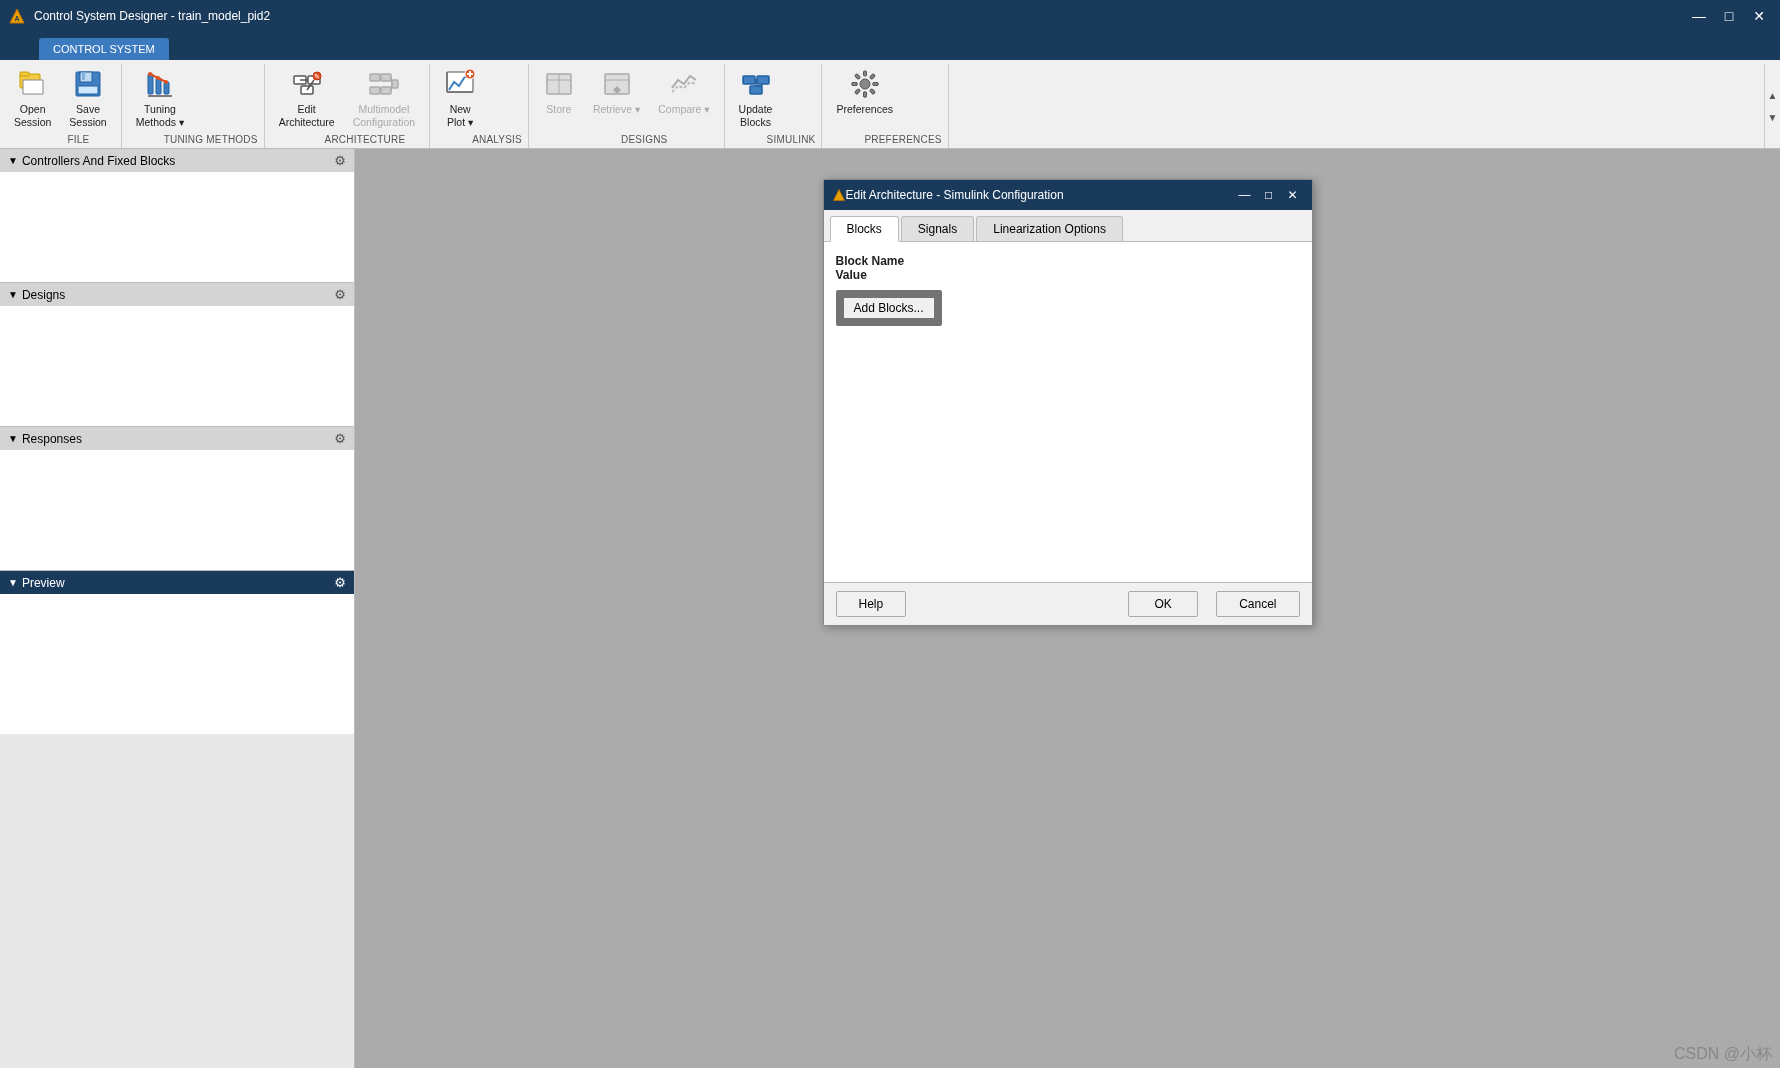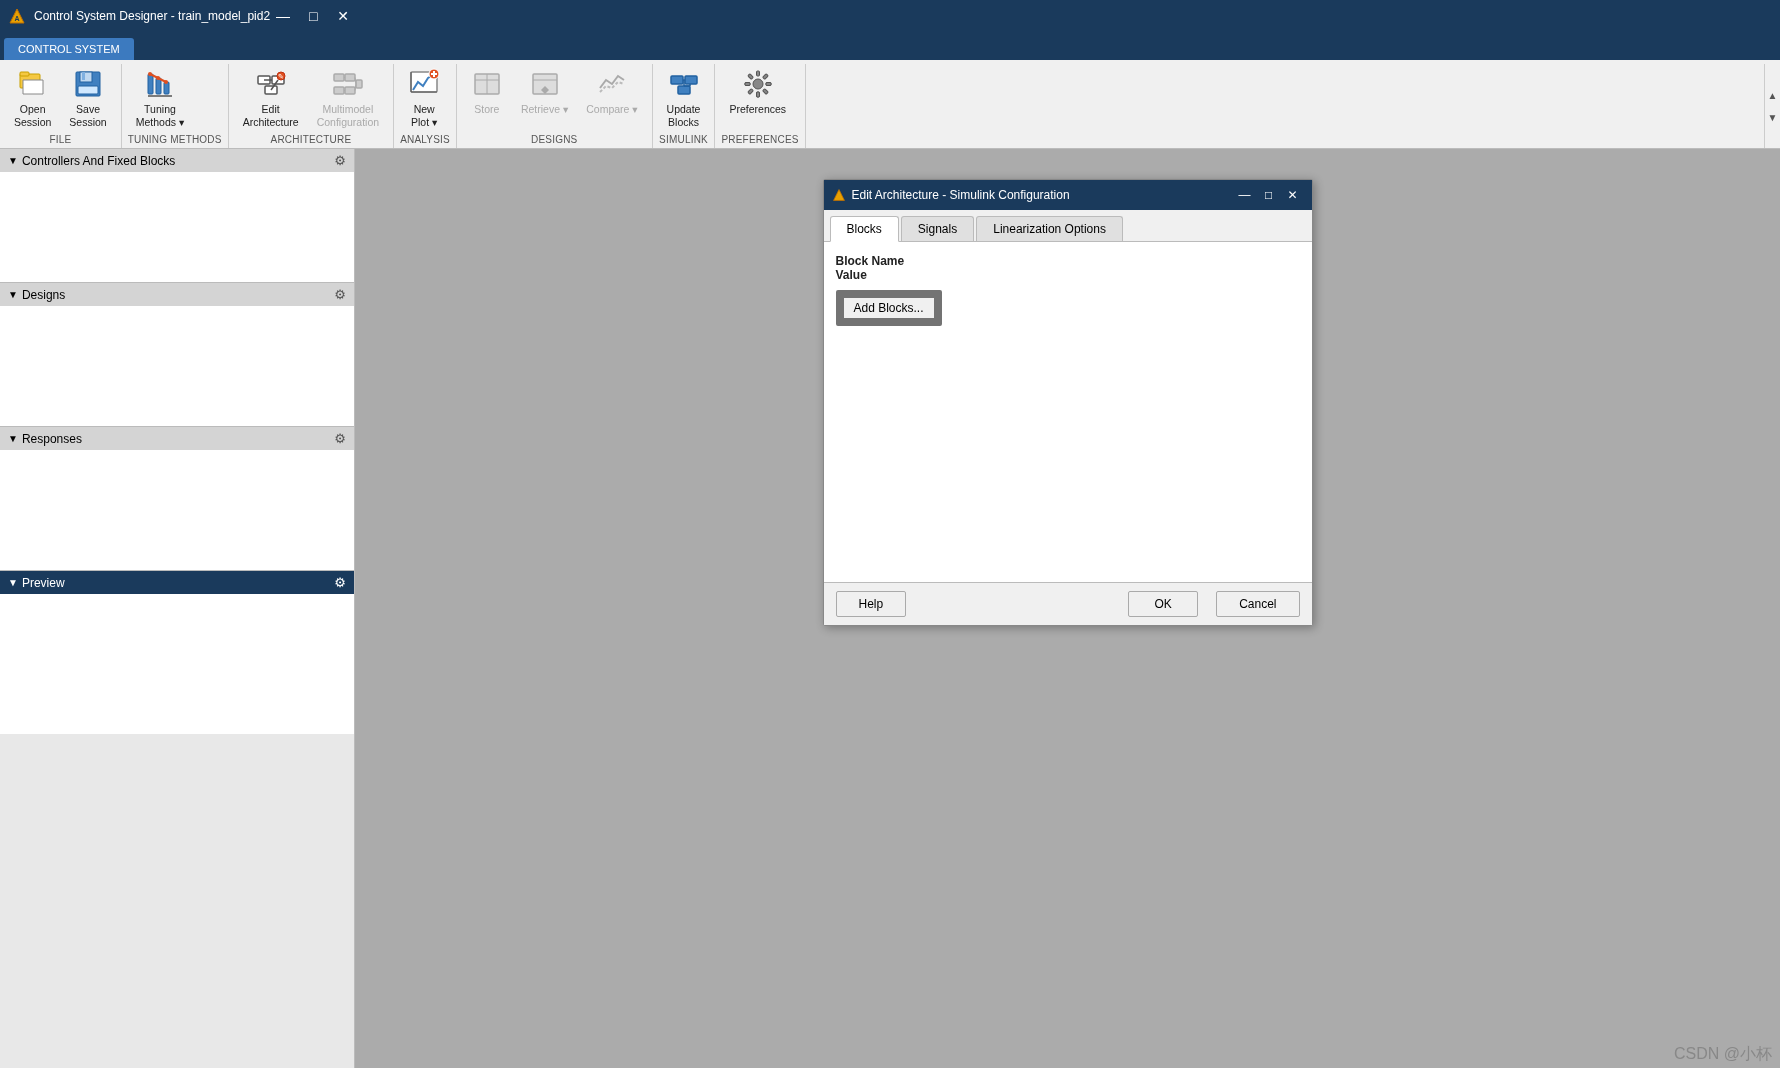--- a/index.html
+++ b/index.html
@@ -5,20 +5,21 @@
     * { box-sizing: border-box; margin: 0; padding: 0; }
     body { font-family: 'Segoe UI', Arial, sans-serif; font-size: 12px; background: #ababab; overflow: hidden; width: 1780px; height: 1068px; }
 
     
     .title-bar {
       background: #1a3a5c;
       color: white;
       height: 32px;
       display: flex;
       align-items: center;
+      justify-content: space-between;
       padding: 0 8px;
       user-select: none;
     }
     .title-bar-left {
       display: flex;
       align-items: center;
       gap: 8px;
     }
     .title-bar-icon {
       width: 18px;
@@ -52,20 +53,21 @@
     .tab {
       background: #2a5080;
       color: white;
       padding: 4px 14px;
       font-size: 11px;
       border-radius: 3px 3px 0 0;
       cursor: pointer;
       height: 22px;
       display: flex;
       align-items: center;
+      margin-left: 35px;
     }
     .tab.active { background: #3c7abf; }
 
     
     .ribbon {
       background: #f0f0f0;
       border-bottom: 1px solid #bbb;
       display: flex;
       align-items: stretch;
       padding: 4px 0 0 0;
@@ -85,20 +87,21 @@
       flex: 1;
       gap: 2px;
     }
     .ribbon-label {
       font-size: 10px;
       color: #555;
       margin-top: auto;
       padding: 2px 0 3px 0;
       text-align: center;
       letter-spacing: 0.02em;
+      margin-left: 36px;
     }
     .ribbon-btn {
       display: flex;
       flex-direction: column;
       align-items: center;
       justify-content: center;
       padding: 4px 8px;
       cursor: pointer;
       border-radius: 3px;
       min-width: 48px;
@@ -217,21 +220,21 @@
       color: white;
       display: flex;
       align-items: center;
       justify-content: space-between;
       padding: 6px 8px;
       font-size: 12px;
     }
     .dialog-titlebar-left {
       display: flex;
       align-items: center;
-      gap: 6px;
+      gap: 0;
     }
     .dialog-titlebar-controls {
       display: flex;
       gap: 2px;
     }
     .dialog-ctrl-btn {
       width: 22px;
       height: 18px;
       background: transparent;
       border: none;

